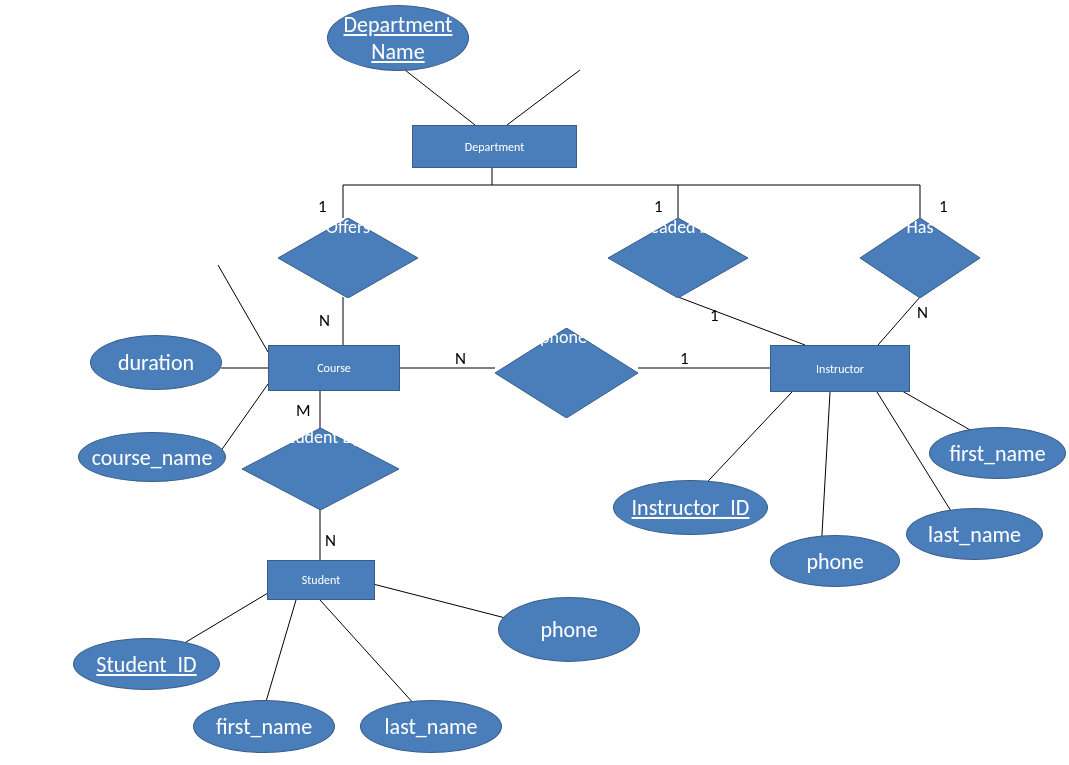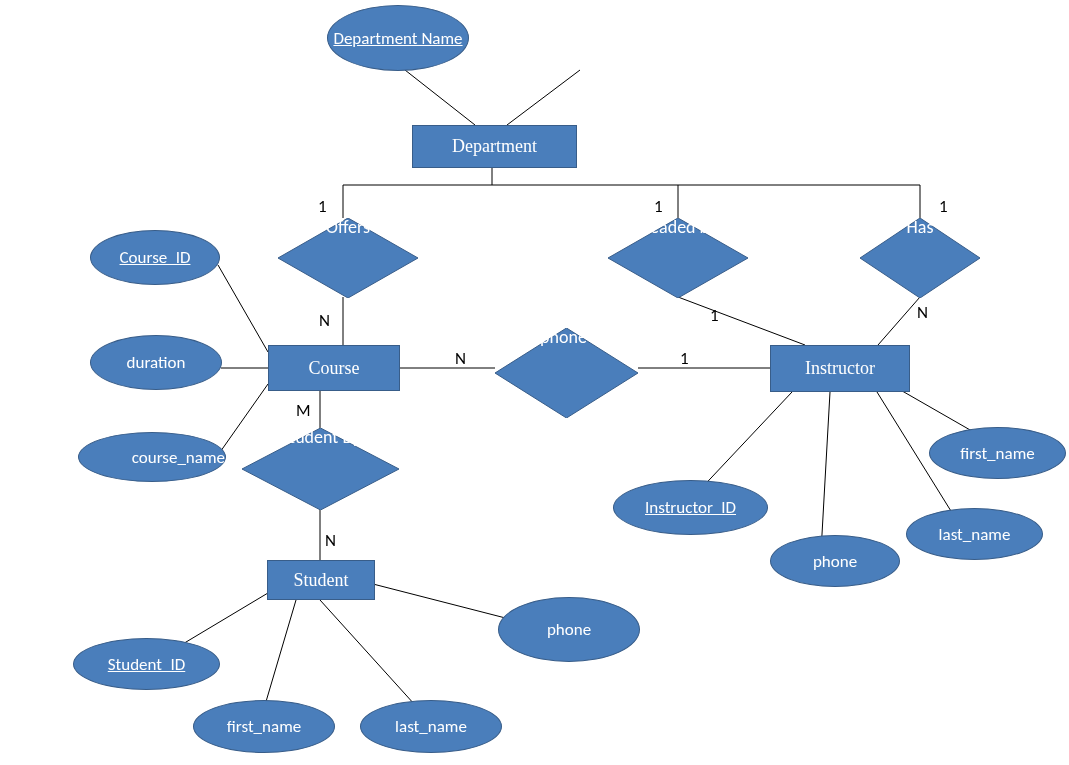--- a/index.html
+++ b/index.html
@@ -23,23 +23,22 @@
   }
   .entity {
     position: absolute;
     background: #4a7ebb;
     border: 1px solid #385d89;
     color: #fff;
     display: flex;
     align-items: center;
     justify-content: center;
     text-align: center;
-    font-size: 18px;
+    font-size: 12px;
     box-sizing: border-box;
-    font-family: Liberation Serif, serif;
   }
   .diamond {
     position: absolute;
     display: flex;
     align-items: flex-start;
     justify-content: center;
   }
   .diamond svg {
     position: absolute;
     left: 0;
@@ -56,21 +55,21 @@
   .attr {
     position: absolute;
     background: #4a7ebb;
     border: 1px solid #385d89;
     border-radius: 50%;
     color: #fff;
     display: flex;
     align-items: center;
     justify-content: center;
     text-align: center;
-    font-size: 17px;
+    font-size: 22px;
     box-sizing: border-box;
   }
   .attr.key span { text-decoration: underline; }
   .card {
     position: absolute;
     font-size: 17px;
     color: #000;
   }
 </style>
 </head>
@@ -158,27 +157,24 @@
     <svg width="157" height="82">
         <polygon points="78.5,0 157,41 78.5,82 0,41" fill="#4a7ebb" stroke="#385d89"></polygon>
       </svg>
     <div class="lbl">Student By</div>
   </div>
 
   <div class="attr key" style="left:327px; top:5px; width:142px; height:66px;">
     <span>Department Name</span>
   </div>
 
-  <div class="attr key" style="left:90px; top:230px; width:130px; height:55px;">
-    <span>Course_ID</span>
-  </div>
   <div class="attr" style="left:90px; top:335px; width:132px; height:55px;">
     <span>duration</span>
   </div>
-  <div class="attr" style="left:78px; top:432px; width:148px; height:50px;justify-content:flex-end;">
+  <div class="attr" style="left:78px; top:432px; width:148px; height:50px;">
     <span>course_name</span>
   </div>
 
   <div class="attr key" style="left:73px; top:638px; width:147px; height:52px;">
     <span>Student_ID</span>
   </div>
   <div class="attr" style="left:193px; top:700px; width:142px; height:53px;">
     <span>first_name</span>
   </div>
   <div class="attr" style="left:360px; top:700px; width:142px; height:53px;">

